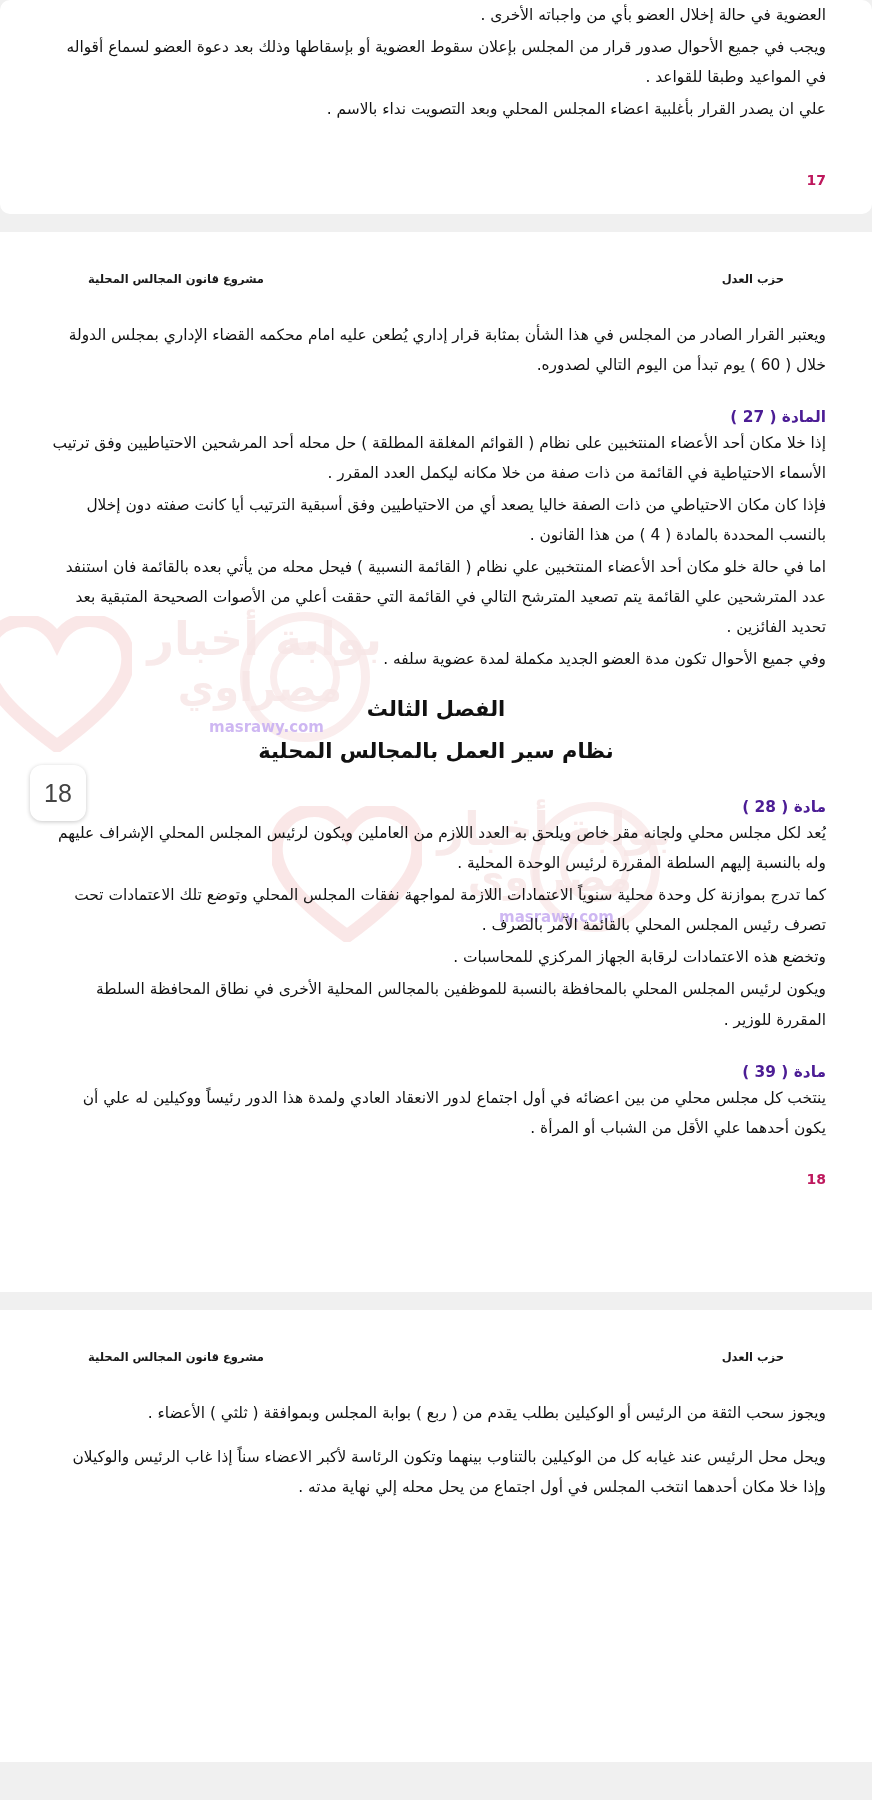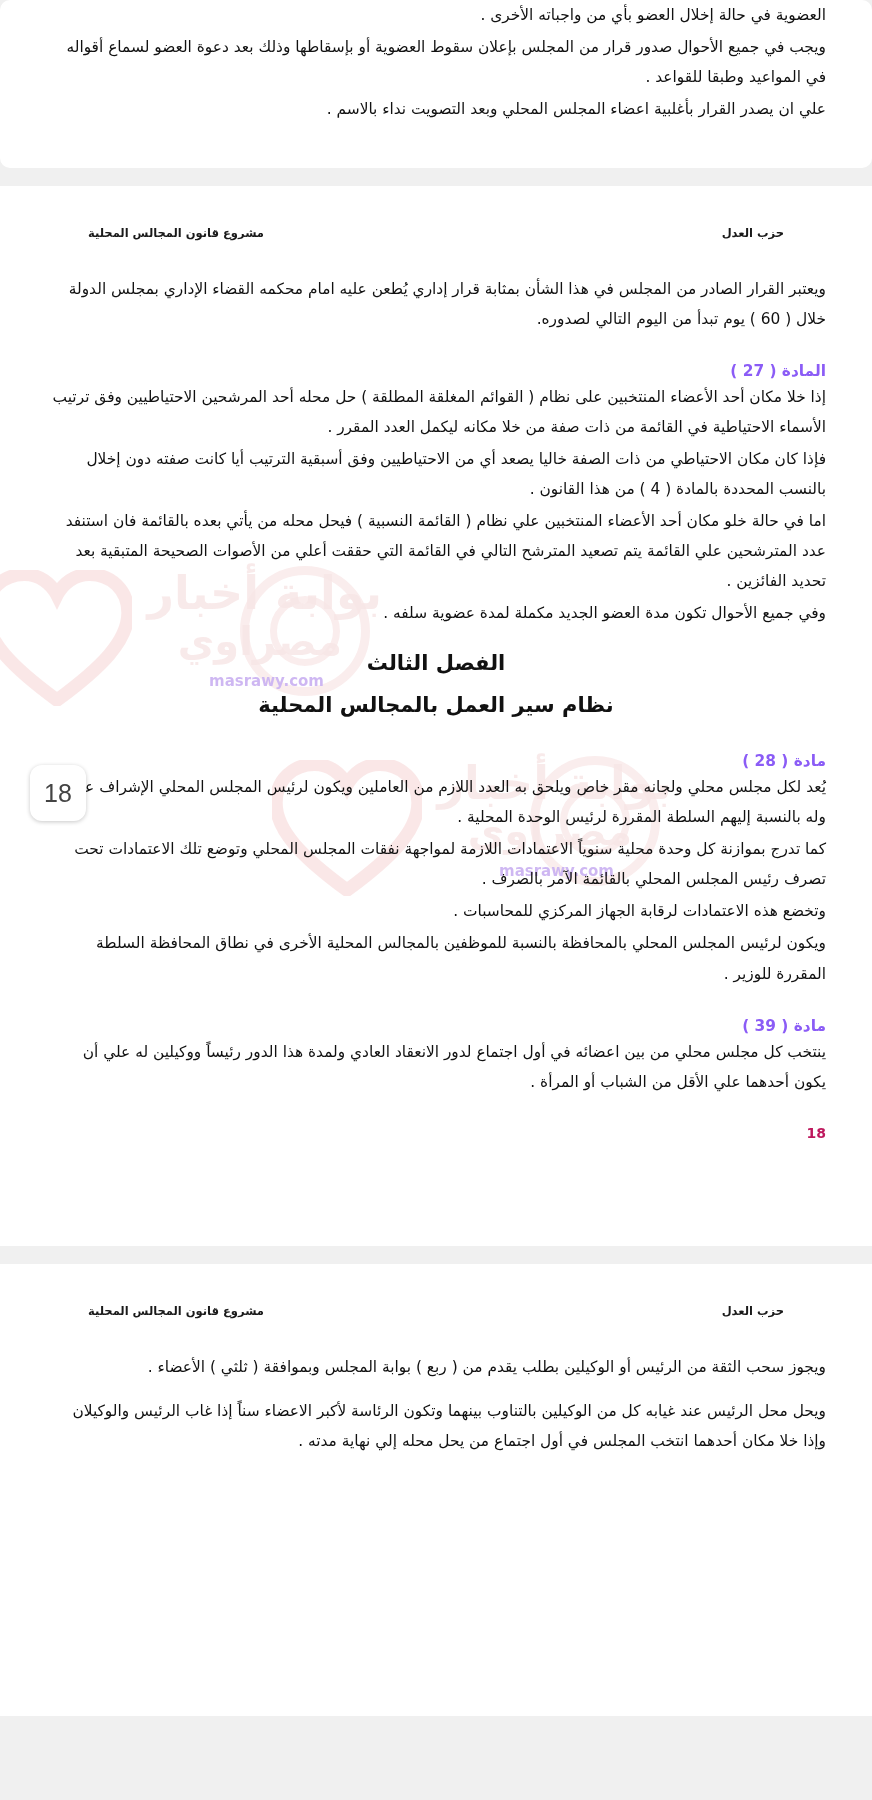--- a/index.html
+++ b/index.html
@@ -20,21 +20,21 @@
     background: #ffffff;
     position: relative;
     overflow: hidden;
     box-sizing: border-box;
   }
   .page-gap {
     height: 18px;
     background: #f0f0f0;
   }
   
-  .page.p1 { padding: 0 46px 0 46px; height: 168px; border-radius: 10px; }
+  .page.p1 { padding: 0 46px 0 46px; height: 214px; border-radius: 10px; }
   .page.p2 { padding: 40px 46px 0 46px; height: 1060px; }
   .page.p3 { padding: 40px 46px 0 46px; height: 452px; }
 
   .hdr {
     display: flex;
     justify-content: space-between;
     font-size: 11.5px;
     color: #1a1a1a;
     font-weight: bold;
     padding: 0 42px;
@@ -59,21 +59,21 @@
     margin: 0;
     color: #111;
   }
   .spacer-sm { height: 12px; }
   .spacer-md { height: 26px; }
   .spacer-lg { height: 46px; }
   .art {
     font-size: 15.4px;
     font-weight: bold;
     text-align: right;
-    color: #8b5cf6;
+    color: #4c1d95;
     margin: 0 0 2px 0;
   }
   .pagenum {
     font-size: 14px;
     font-weight: bold;
     color: #be185d;
     text-align: right;
     direction: ltr;
     padding-right: 0;
   }

